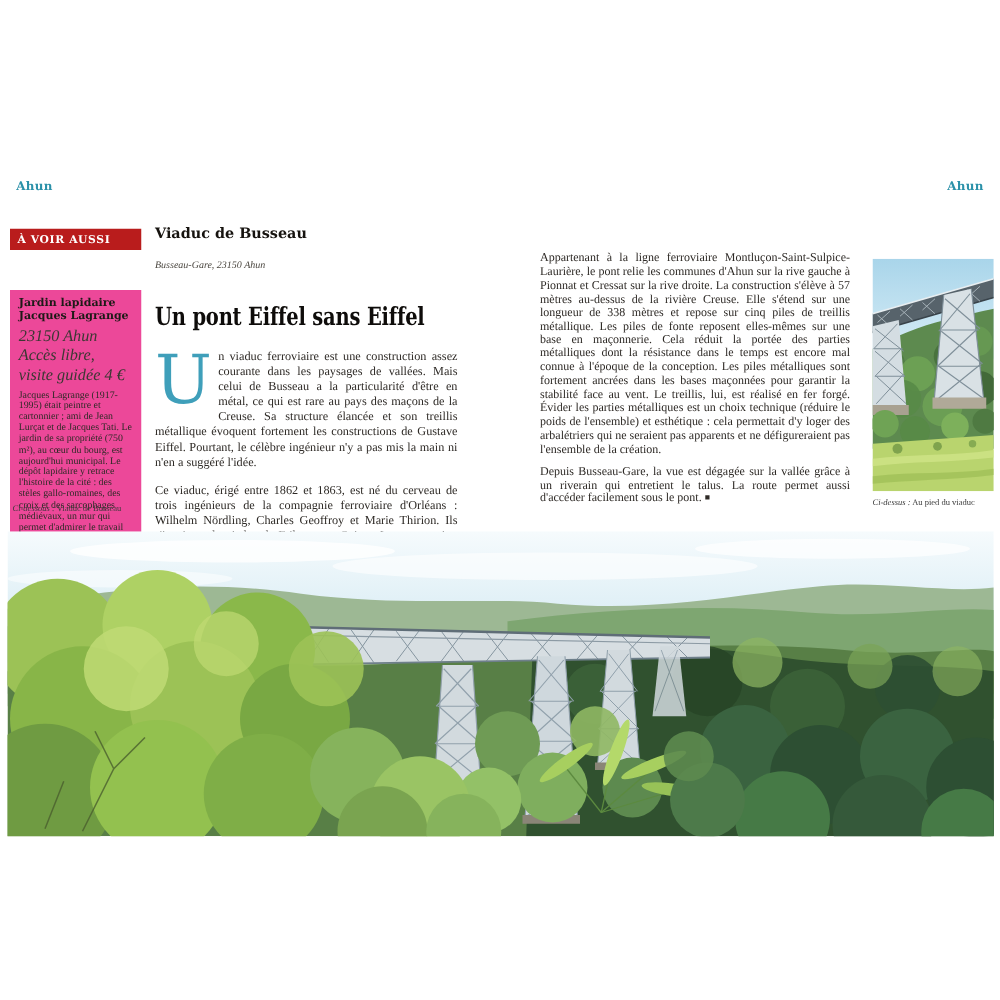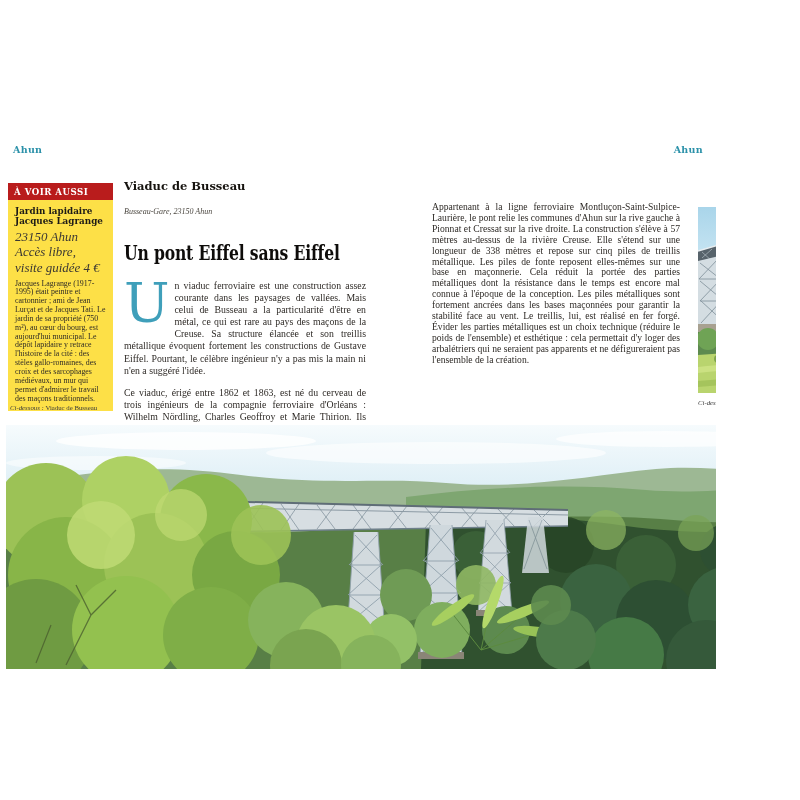--- a/index.html
+++ b/index.html
@@ -1,28 +1,28 @@
 <!DOCTYPE html>
 <html><head>
 <meta charset="utf-8">
 <style>
   html,body{margin:0;padding:0;background:#ffffff;}
-  .page{position:relative;width:716px;height:800px;background:#fff;overflow:hidden;
+  .page{position:relative;width:800px;height:800px;background:#fff;overflow:hidden;
         font-family:"Liberation Serif",serif;color:#2e2a26;}
 
   .folio{position:absolute;top:144px;font-family:"DejaVu Serif",serif;font-weight:bold;
          font-size:9.5px;color:#2b91a9;letter-spacing:.3px;}
   .folio-left{left:13px;}
   .folio-right{right:13px;}
 
   
   .sidebar{position:absolute;left:8px;top:183px;width:105px;}
   .sidebar-header{background:#b91c1c;color:#fff;font-family:"DejaVu Serif",serif;
                   font-weight:bold;font-size:8.6px;padding:4px 4px 3px 6px;letter-spacing:.5px;}
-  .sidebar-body{background:#fde047;padding:6px 7px 8px;}
+  .sidebar-body{background:#ec4899;padding:6px 7px 8px;margin-top:32px;}
   .sb-title{font-family:"DejaVu Serif",serif;font-weight:bold;font-size:8.8px;line-height:1.18;color:#1d1a17;}
   .sb-addr,.sb-info{font-style:italic;font-size:13px;line-height:1.2;color:#3c3833;}
   .sb-addr{margin-top:2px;}
   .sb-text{font-size:7.9px;line-height:1.12;margin:4px 0 0;color:#2e2a26;}
 
   
   .caption{position:absolute;font-size:6.8px;color:#3a3a3a;line-height:1.2;}
   .caption .cap-label{font-style:italic;}
   .caption-left{left:10px;top:404px;width:112px;}
   .caption-right{left:698px;top:399px;width:100px;}
@@ -80,20 +80,24 @@
     <div class="address">Busseau-Gare, 23150 Ahun</div>
     <h1 class="headline">Un pont Eiffel sans Eiffel</h1>
     <p class="body-p first">
       <span class="dropcap">U</span><span>n viaduc ferroviaire est une construction assez courante dans les paysages de vallées. Mais celui de Busseau a la particularité d'être en métal, ce qui est rare au pays des maçons de la Creuse. Sa structure élancée et son treillis métallique évoquent fortement les constructions de Gustave Eiffel. Pourtant, le célèbre ingénieur n'y a pas mis la main ni n'en a suggéré l'idée.</span>
     </p>
     <p class="body-p">Ce viaduc, érigé entre 1862 et 1863, est né du cerveau de trois ingénieurs de la compagnie ferroviaire d'Orléans : Wilhelm Nördling, Charles Geoffroy et Marie Thirion. Ils s'inspirent du viaduc de Fribourg en Suisse. La construction en métal est moins coûteuse que celle en maçonnerie.</p>
   </section>
 
   <section class="col-right">
     <p class="body-p">Appartenant à la ligne ferroviaire Montluçon-Saint-Sulpice-Laurière, le pont relie les communes d'Ahun sur la rive gauche à Pionnat et Cressat sur la rive droite. La construction s'élève à 57 mètres au-dessus de la rivière Creuse. Elle s'étend sur une longueur de 338 mètres et repose sur cinq piles de treillis métallique. Les piles de fonte reposent elles-mêmes sur une base en maçonnerie. Cela réduit la portée des parties métalliques dont la résistance dans le temps est encore mal connue à l'époque de la conception. Les piles métalliques sont fortement ancrées dans les bases maçonnées pour garantir la stabilité face au vent. Le treillis, lui, est réalisé en fer forgé. Évider les parties métalliques est un choix technique (réduire le poids de l'ensemble) et esthétique : cela permettait d'y loger des arbalétriers qui ne seraient pas apparents et ne défigureraient pas l'ensemble de la création.</p>
+    <p class="body-p">
+      <span>Depuis Busseau-Gare, la vue est dégagée sur la vallée grâce à un riverain qui entretient le talus. La route permet aussi d'accéder facilement sous le pont.</span>
+      <span class="endmark">■</span>
+    </p>
   </section>
 
   <figure class="photo-small">
     <svg viewBox="0 0 97 186" preserveAspectRatio="none">
       <defs>
         <linearGradient id="sky2" x1="0" y1="0" x2="0" y2="1">
           <stop offset="0" stop-color="#a9d5ea"></stop>
             <stop offset="1" stop-color="#d9eef7"></stop>
         </linearGradient>
       </defs>

